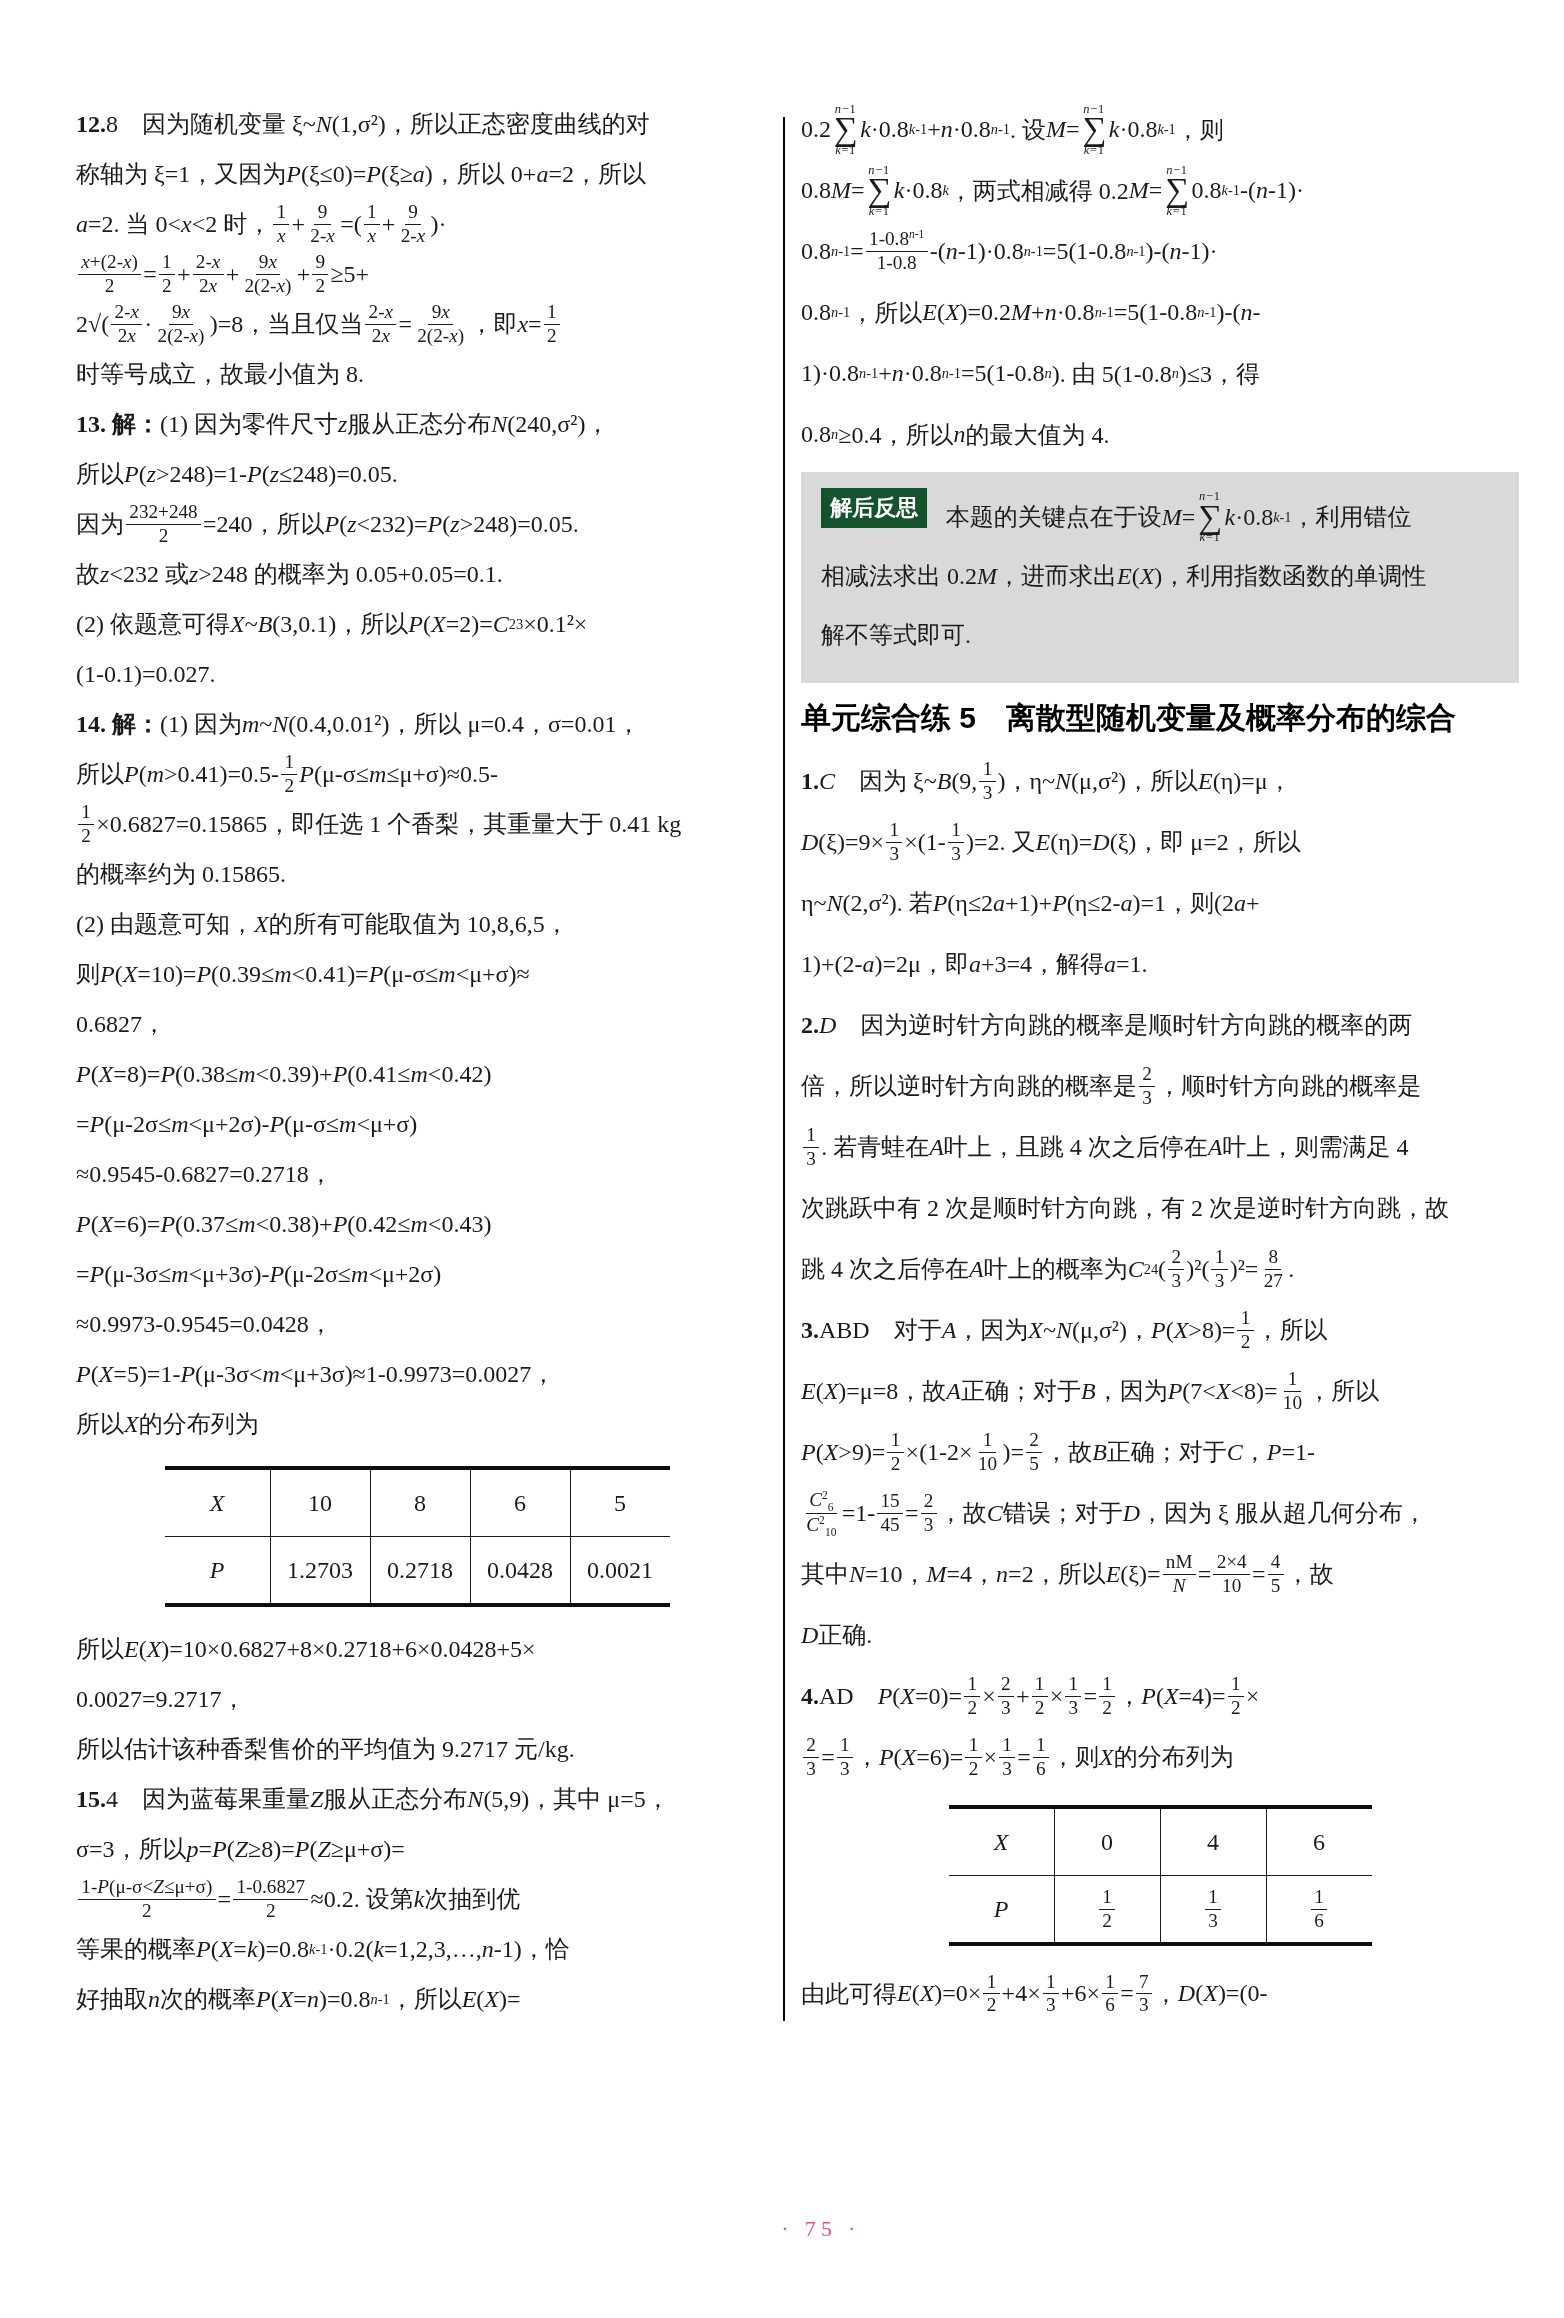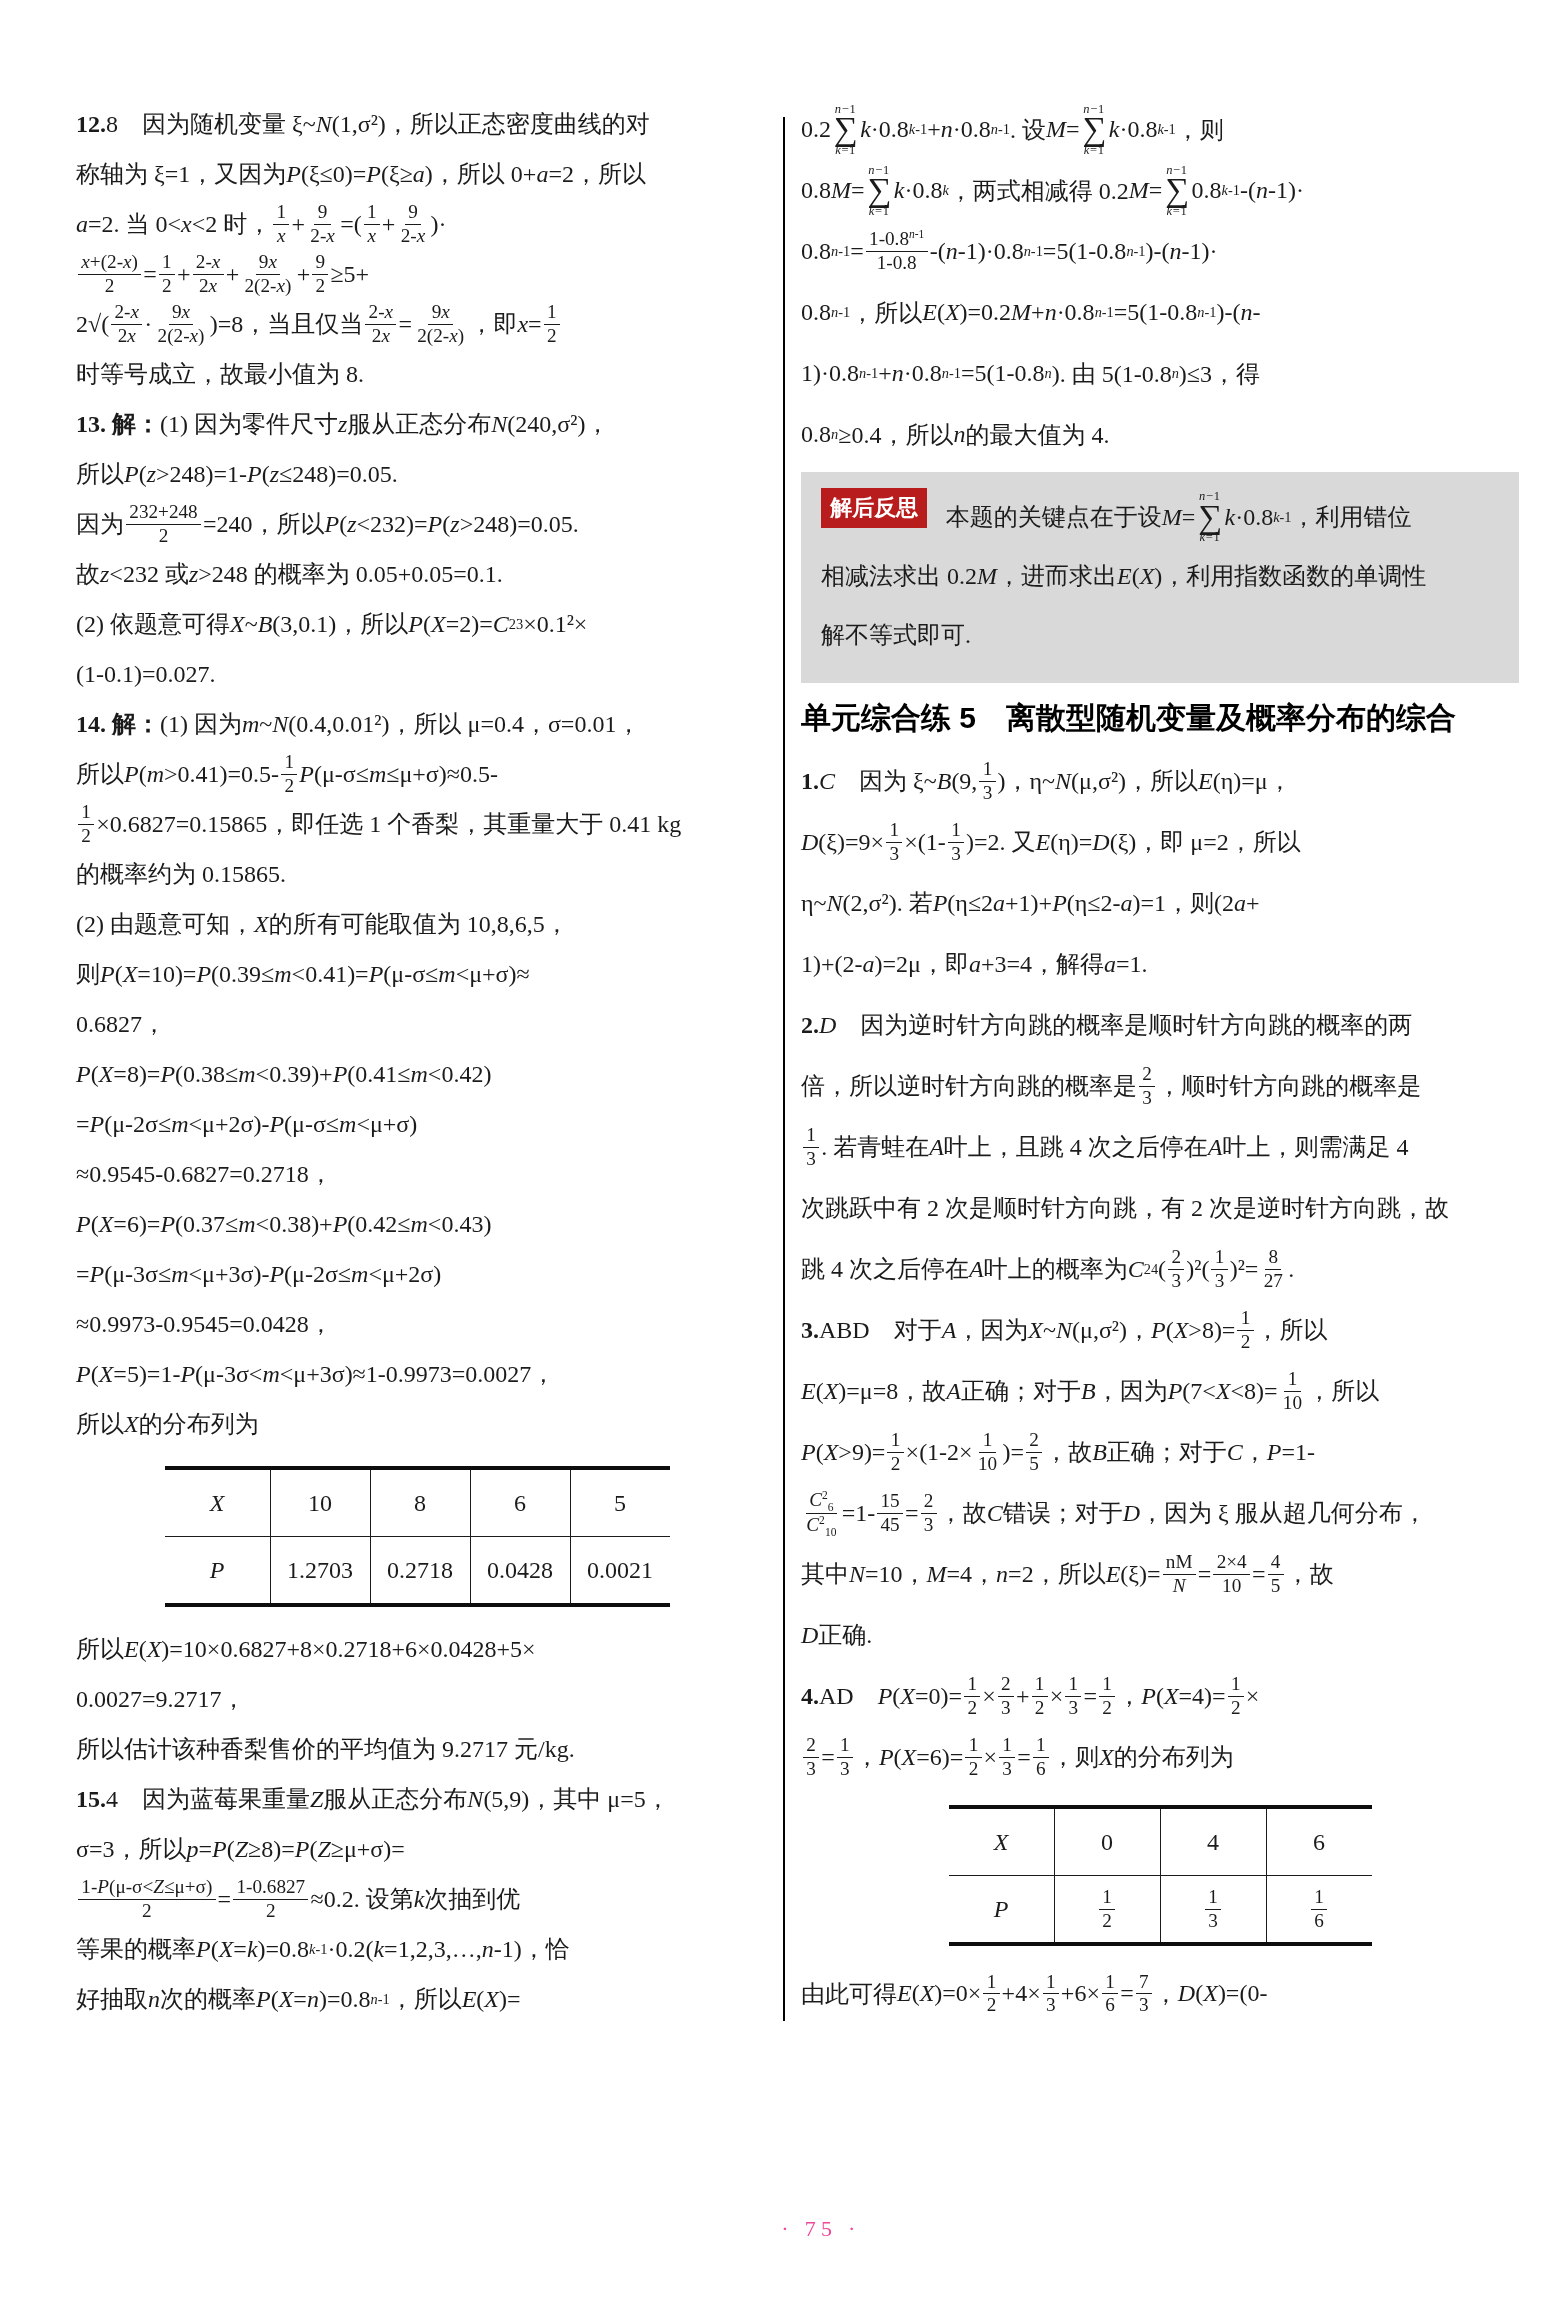--- a/index.html
+++ b/index.html
@@ -57,21 +57,21 @@
   .col-right table.dist td:first-child{width:105px;}
   .callout{
     background:#d9d9d9;
     padding:16px 20px 18.4px 20px;
     margin:6.6px 0 10.5px 0;
   }
   .callout .line{min-height:59px;}
   .callout-first{align-items:flex-start;}
   .callout-label{
     display:inline-block;
-    background:#b91c1c;color:#ffffff;
+    background:#14532d;color:#ffffff;
     font-family:"Liberation Sans","DejaVu Sans",sans-serif;
     font-weight:bold;font-size:22px;
     padding:5.3px 9.2px;margin-right:18.4px;
     align-self:flex-start;white-space:nowrap;
   }
   .callout-first .ctext{display:inline-flex;align-items:center;min-height:59px;}
   .section-header{
     font-family:"Liberation Sans","DejaVu Sans",sans-serif;
     font-weight:bold;font-size:30px;color:#000000;
     margin:15px 0 12px 0;white-space:nowrap;

